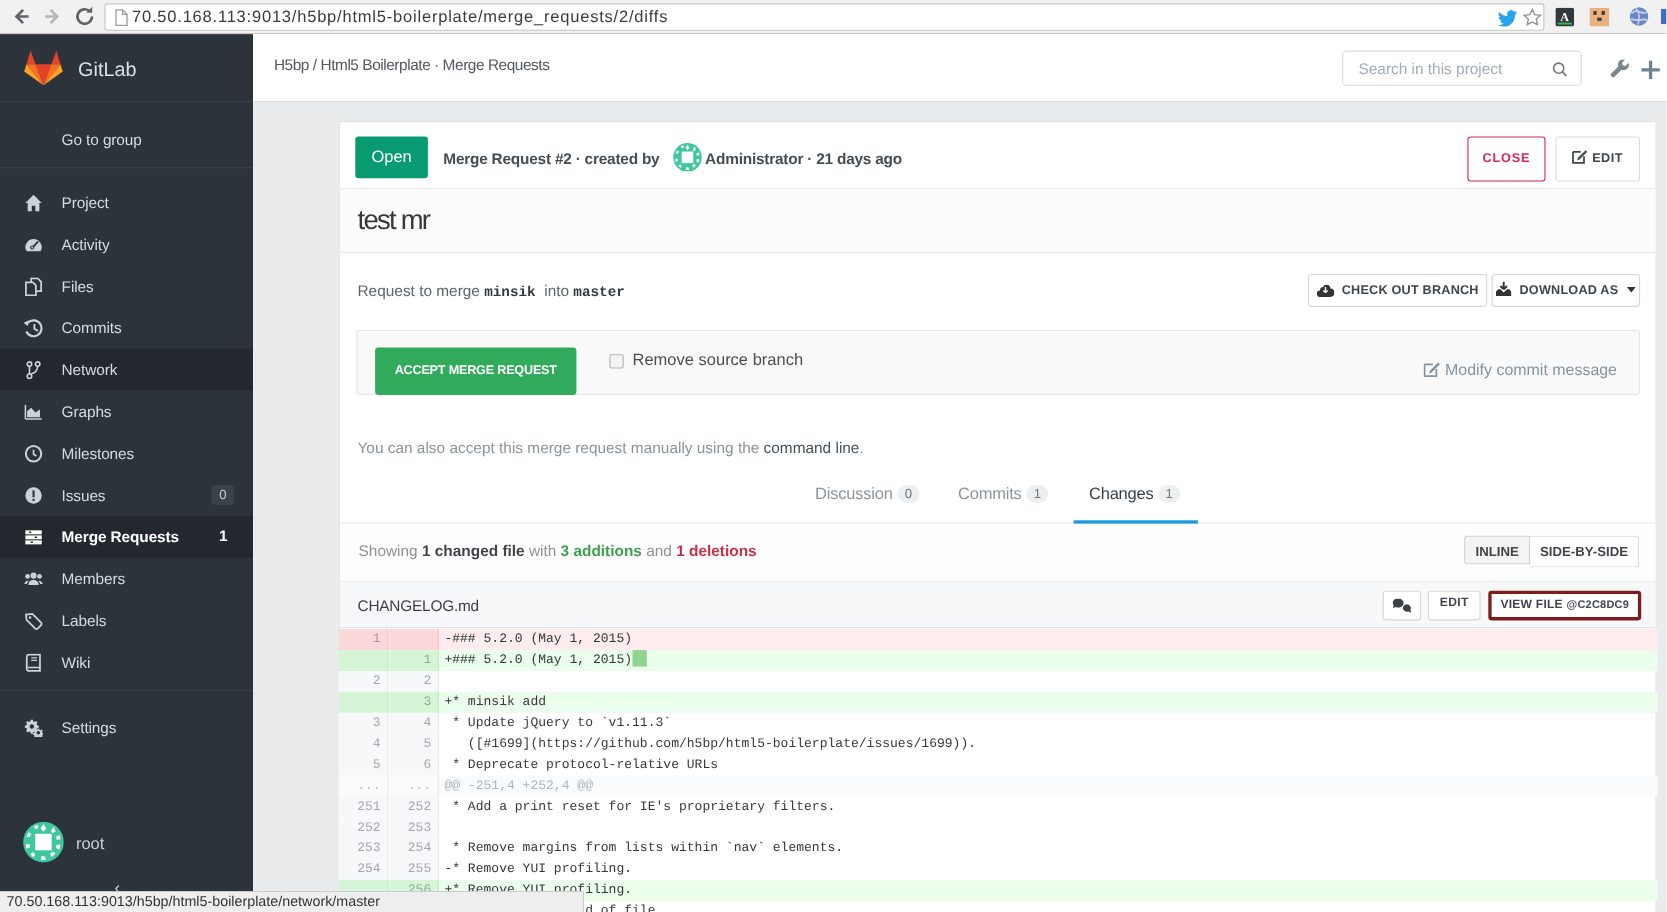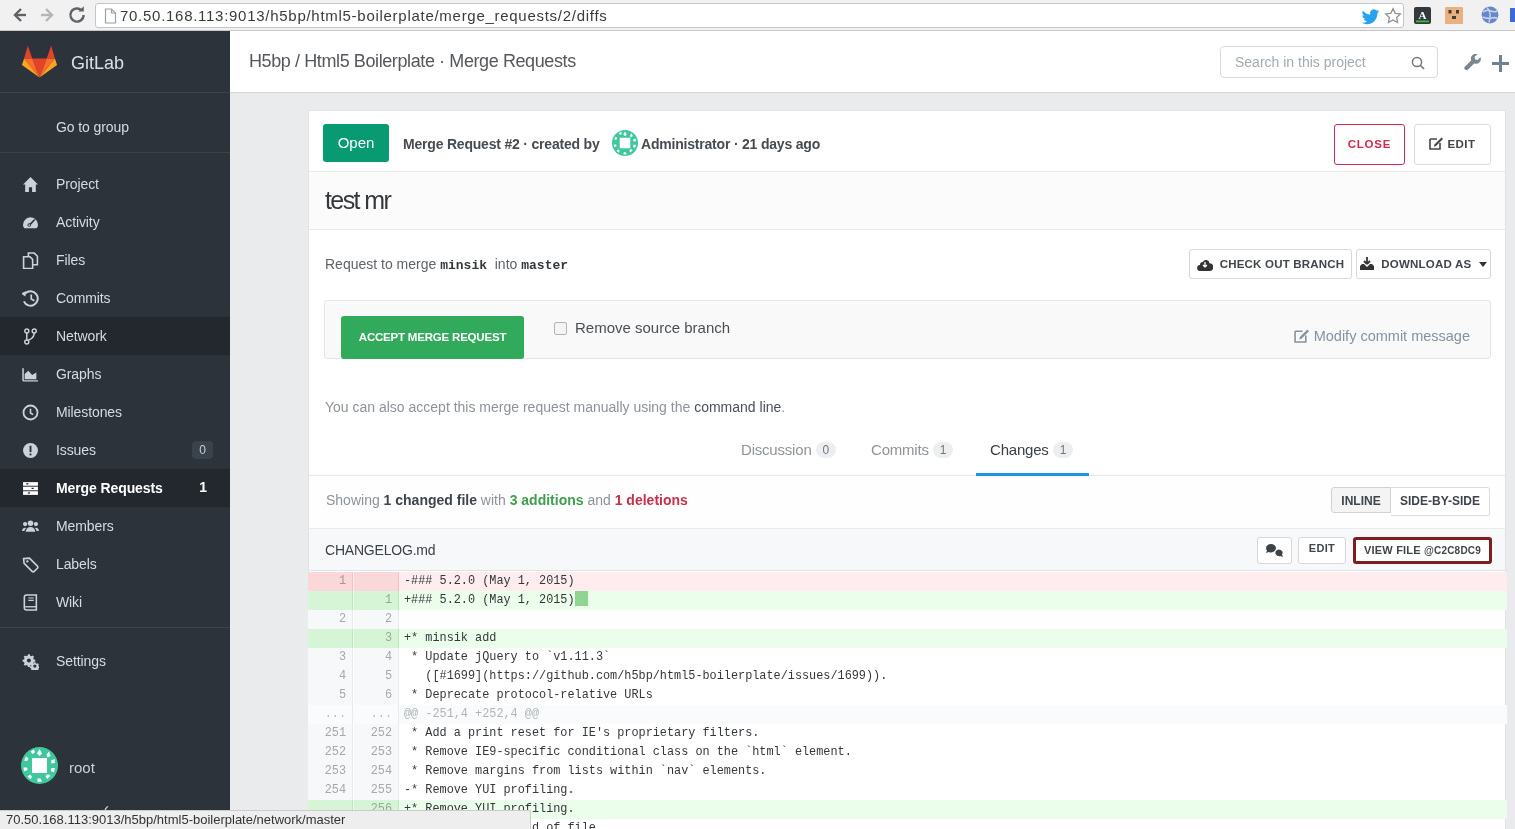--- a/index.html
+++ b/index.html
@@ -12,21 +12,21 @@
 
 #sidebar { position:absolute; left:0; top:31px; width:230px; height:798px; background:#2d333b; }
 #logoarea { position:absolute; left:0; top:0; width:230px; height:62px; border-bottom:1px solid #3a414b; }
 #gitlabtxt { position:absolute; left:71px; top:22px; font-size:18px; color:#dbe0e5; }
 .navrow { position:absolute; left:0; width:230px; height:38px; color:#d6dbe0; font-size:14px; }
 .navrow .lbl { position:absolute; left:56px; top:11px; letter-spacing:-0.1px;}
 .navrow .ic { position:absolute; left:22px; top:11px; width:17px; height:17px; }
 .sdiv { position:absolute; left:0; width:230px; border-top:1px solid #3a414b; }
 
 #header { position:absolute; left:230px; top:31px; width:1285px; height:62px; background:#fff; border-bottom:1px solid #d5d5d5; }
-#htitle { position:absolute; left:19px; top:20px; font-size:18px; color:#54575c; letter-spacing:-0.4px; }
+#htitle { position:absolute; left:19px; top:20px; font-size:14px; color:#54575c; letter-spacing:-0.4px; }
 #searchbox { position:absolute; left:990px; top:15px; width:218px; height:32px; border:1px solid #d6dade; border-radius:4px; background:#fff; }
 #searchbox span { position:absolute; left:14px; top:7px; font-size:14px; color:#a2abb4; }
 
 #content { position:absolute; left:230px; top:93px; width:1285px; height:736px; background:#eaebed; }
 #card { position:absolute; left:78px; top:17px; width:1198px; height:719px; background:#fff; border:1px solid #e2e2e2; border-bottom:none; }
 
 .btn { position:absolute; border-radius:3px; font-weight:bold; text-align:center; }
 #openbtn { left:14px; top:13px; width:66px; height:38px; background:#089b72; color:#fff; font-size:15px; line-height:38px; font-weight:normal; border-radius:3px; }
 #mrline { position:absolute; left:94px; top:25px; font-size:14px; font-weight:bold; color:#464c52; letter-spacing:-0.2px; }
 #closebtn { left:1025px; top:13px; width:71px; height:41px; border:1px solid #d22852; color:#d22852; font-size:11.5px; line-height:39px; letter-spacing:0.8px; }
@@ -413,21 +413,20 @@
           <span class="code">@@ -251,4 +252,4 @@</span>
         </div>
       <div class="drow ctx">
           <span class="c1">251</span>
           <span class="c2">252</span>
           <span class="code"> * Add a print reset for IE's proprietary filters.</span>
         </div>
       <div class="drow ctx">
           <span class="c1">252</span>
           <span class="c2">253</span>
-          <span class="code"> * Remove IE9-specific conditional class on the `html` element.</span>
         </div>
       <div class="drow ctx">
           <span class="c1">253</span>
           <span class="c2">254</span>
           <span class="code"> * Remove margins from lists within `nav` elements.</span>
         </div>
       <div class="drow ctx">
           <span class="c1">254</span>
           <span class="c2">255</span>
           <span class="code">-* Remove YUI profiling.</span>

